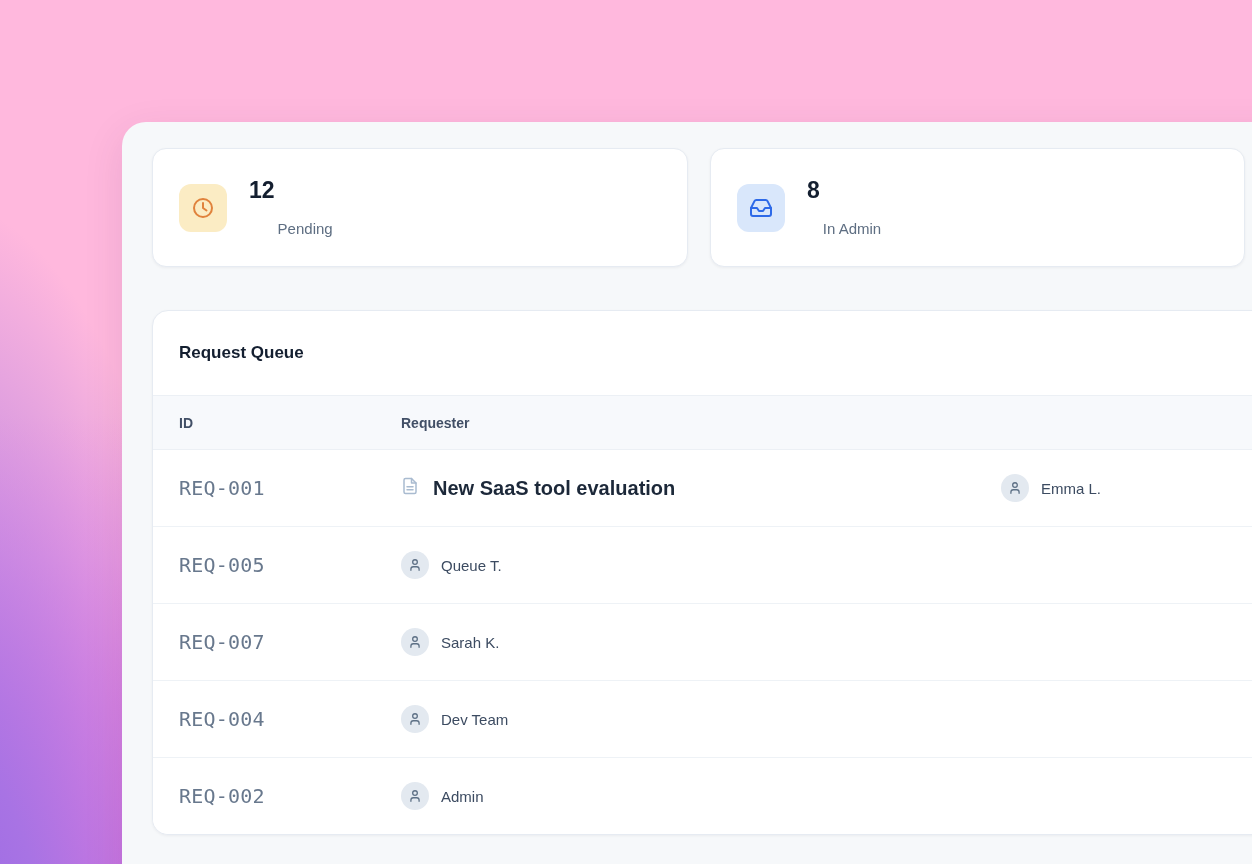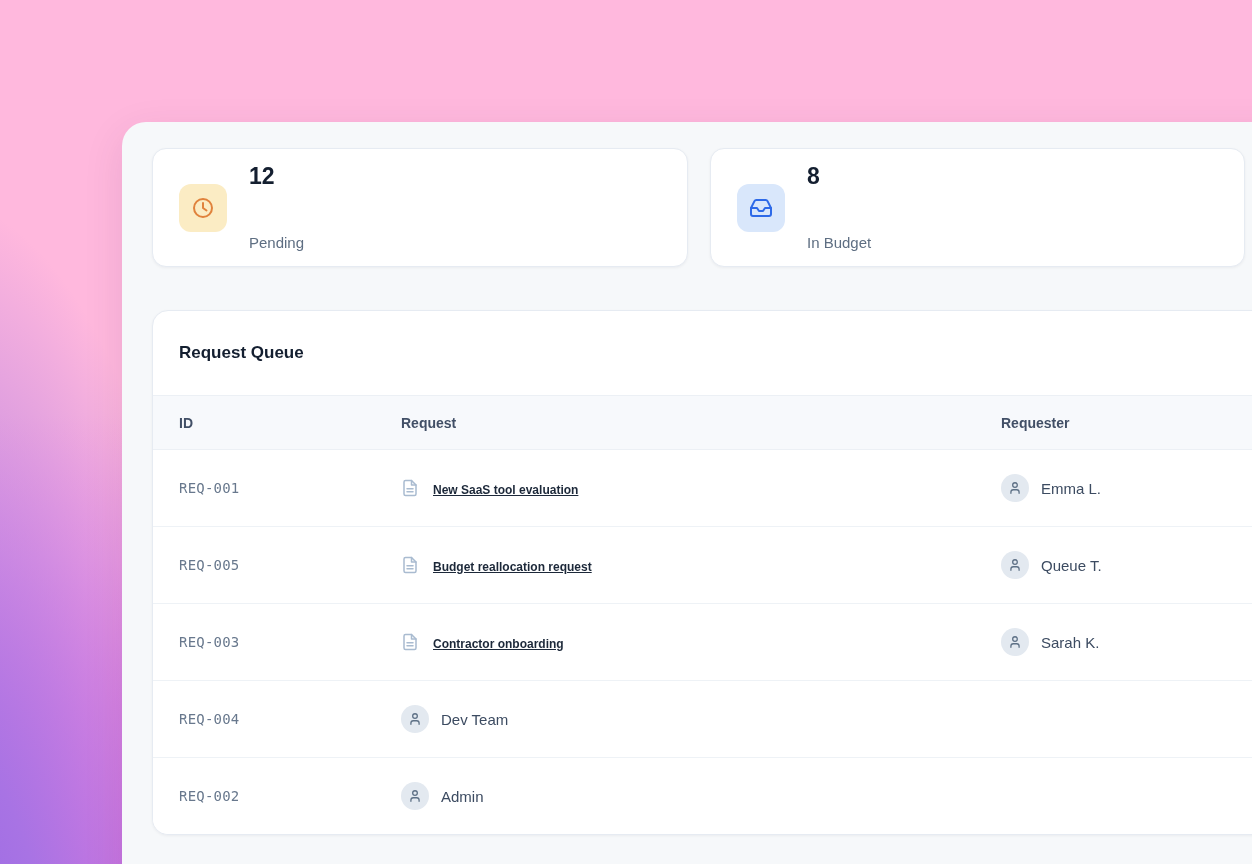--- a/index.html
+++ b/index.html
@@ -26,21 +26,21 @@
     height:119px;box-sizing:border-box;display:flex;align-items:center;
     padding:0 26px;gap:22px;box-shadow:0 1px 3px rgba(16,24,40,0.05);
   }
   .stat-card.c1{width:536px;}
   .stat-card.c2{width:535px;}
   .stat-icon{
     width:48px;height:48px;border-radius:12px;flex:0 0 auto;
     display:flex;align-items:center;justify-content:center;
   }
   .stat-icon svg{display:block;}
-  .stat-text{display:flex;flex-direction:column;gap:3px;}
+  .stat-text{display:flex;gap:3px;}
   .stat-value{font-size:23px;font-weight:700;color:#141F30;line-height:1.1;}
   .stat-label{font-size:15px;color:#5E6E82;margin-top:42px;}
   .table-card{
     margin-top:43px;width:1124px;background:#FFFFFF;
     border:1px solid #E6EBF2;border-radius:16px;overflow:hidden;
     box-shadow:0 1px 3px rgba(16,24,40,0.05);box-sizing:border-box;
   }
   .table-title{
     height:84px;display:flex;align-items:center;padding-left:26px;
     border-bottom:1px solid #ECF0F5;
@@ -51,25 +51,25 @@
     display:grid;grid-template-columns:222px 600px 1fr;align-items:center;
     padding-left:26px;font-size:14px;font-weight:600;color:#414F66;
   }
   .trow{
     height:76px;display:grid;grid-template-columns:222px 600px 1fr;
     align-items:center;padding-left:26px;border-bottom:1px solid #EEF2F6;
     background:#FFFFFF;
   }
   .trow:last-child{border-bottom:none;}
   .cell-id{
-    font-family:"DejaVu Sans Mono", monospace;font-size:14px;color:#68788D;
+    font-family:"DejaVu Sans Mono", monospace;font-size:20px;color:#68788D;
     letter-spacing:0.2px;
   }
-  .cell-request{display:flex;align-items:flex-end;gap:14px;
-    font-size:12px;font-weight:600;color:#1C2839;text-decoration:underline;}
+  .cell-request{display:flex;align-items:flex-start;gap:14px;
+    font-size:20px;font-weight:600;color:#1C2839;}
   .doc-icon{color:#A9BBD0;display:flex;align-items:center;}
   .cell-requester{display:flex;align-items:center;gap:12px;
     font-size:15px;color:#3C4B61;}
   .avatar{
     width:28px;height:28px;border-radius:50%;background:#E3E9F0;
     display:flex;align-items:center;justify-content:center;color:#5D7085;
     flex:0 0 auto;
   }
 </style>
 </head>
@@ -97,32 +97,31 @@
 
       <div class="stat-card c2">
         <div class="stat-icon" style="background: rgb(217, 231, 251); color: rgb(46, 106, 232);">
           <svg width="24" height="24" viewBox="0 0 24 24" fill="none" stroke="currentColor" stroke-width="2" stroke-linecap="round" stroke-linejoin="round">
             <polyline points="22 12 16 12 14 15 10 15 8 12 2 12"></polyline>
             <path d="M5.45 5.11 2 12v6a2 2 0 0 0 2 2h16a2 2 0 0 0 2-2v-6l-3.45-6.89A2 2 0 0 0 16.76 4H7.24a2 2 0 0 0-1.79 1.11z"></path>
           </svg>
         </div>
         <div class="stat-text">
           <div class="stat-value">8</div>
-          <div class="stat-label">In Budget</div>
+          <div class="stat-label">In Admin</div>
         </div>
       </div>
 
     </div>
 
     <div class="table-card">
       <div class="table-title">Request Queue</div>
 
       <div class="thead">
         <div>ID</div>
-        <div>Request</div>
         <div>Requester</div>
       </div>
 
       <div class="trow">
         <div class="cell-id">REQ-001</div>
         <div class="cell-request">
           <span class="doc-icon">
             <svg width="18" height="18" viewBox="0 0 24 24" fill="none" stroke="currentColor" stroke-width="2" stroke-linecap="round" stroke-linejoin="round">
                 <path d="M14 2H6a2 2 0 0 0-2 2v16a2 2 0 0 0 2 2h12a2 2 0 0 0 2-2V8z"></path>
                 <polyline points="14 2 14 8 20 8"></polyline>
@@ -138,55 +137,33 @@
                 <path d="M19 21v-2a4 4 0 0 0-4-4H9a4 4 0 0 0-4 4v2"></path>
                 <circle cx="12" cy="7" r="4"></circle>
               </svg>
           </span>
           <span>Emma L.</span>
         </div>
       </div>
 
       <div class="trow">
         <div class="cell-id">REQ-005</div>
-        <div class="cell-request">
-          <span class="doc-icon">
-            <svg width="18" height="18" viewBox="0 0 24 24" fill="none" stroke="currentColor" stroke-width="2" stroke-linecap="round" stroke-linejoin="round">
-                <path d="M14 2H6a2 2 0 0 0-2 2v16a2 2 0 0 0 2 2h12a2 2 0 0 0 2-2V8z"></path>
-                <polyline points="14 2 14 8 20 8"></polyline>
-                <line x1="16" y1="13" x2="8" y2="13"></line>
-                <line x1="16" y1="17" x2="8" y2="17"></line>
-              </svg>
-          </span>
-          <span>Budget reallocation request</span>
-        </div>
         <div class="cell-requester">
           <span class="avatar">
             <svg width="14" height="14" viewBox="0 0 24 24" fill="none" stroke="currentColor" stroke-width="2.2" stroke-linecap="round" stroke-linejoin="round">
                 <path d="M19 21v-2a4 4 0 0 0-4-4H9a4 4 0 0 0-4 4v2"></path>
                 <circle cx="12" cy="7" r="4"></circle>
               </svg>
           </span>
           <span>Queue T.</span>
         </div>
       </div>
 
       <div class="trow">
-        <div class="cell-id">REQ-003</div>
-        <div class="cell-request">
-          <span class="doc-icon">
-            <svg width="18" height="18" viewBox="0 0 24 24" fill="none" stroke="currentColor" stroke-width="2" stroke-linecap="round" stroke-linejoin="round">
-                <path d="M14 2H6a2 2 0 0 0-2 2v16a2 2 0 0 0 2 2h12a2 2 0 0 0 2-2V8z"></path>
-                <polyline points="14 2 14 8 20 8"></polyline>
-                <line x1="16" y1="13" x2="8" y2="13"></line>
-                <line x1="16" y1="17" x2="8" y2="17"></line>
-              </svg>
-          </span>
-          <span>Contractor onboarding</span>
-        </div>
+        <div class="cell-id">REQ-007</div>
         <div class="cell-requester">
           <span class="avatar">
             <svg width="14" height="14" viewBox="0 0 24 24" fill="none" stroke="currentColor" stroke-width="2.2" stroke-linecap="round" stroke-linejoin="round">
                 <path d="M19 21v-2a4 4 0 0 0-4-4H9a4 4 0 0 0-4 4v2"></path>
                 <circle cx="12" cy="7" r="4"></circle>
               </svg>
           </span>
           <span>Sarah K.</span>
         </div>
       </div>

